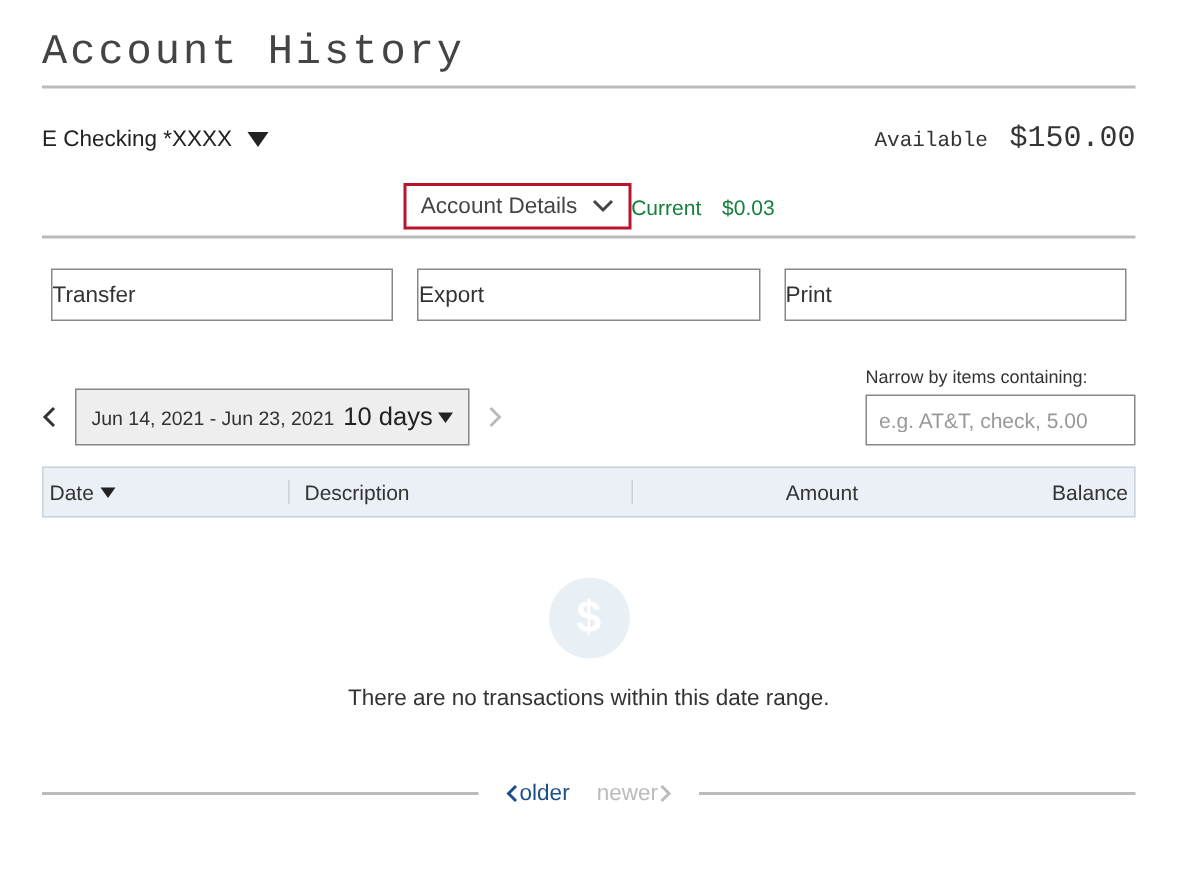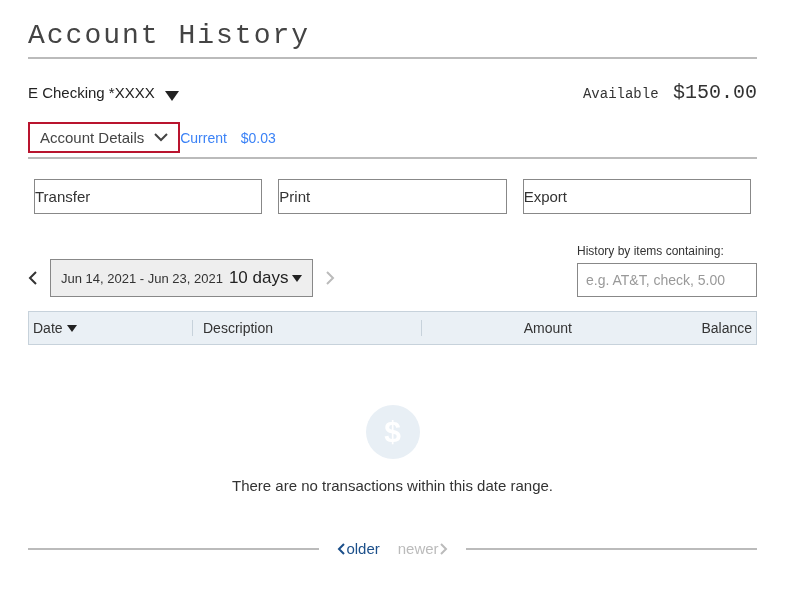--- a/index.html
+++ b/index.html
@@ -27,21 +27,21 @@
     .account-row {
       display: flex;
       justify-content: space-between;
       align-items: center;
       margin-bottom: 18px;
     }
     .account-selector {
       font-size: 15px;
       color: #222;
       display: flex;
-      align-items: flex-end;
+      align-items: center;
       gap: 10px;
       cursor: pointer;
     }
     .tri-down {
       width: 0; height: 0;
       border-left: 7px solid transparent;
       border-right: 7px solid transparent;
       border-top: 10px solid #222;
     }
     .tri-down.sm {
@@ -53,41 +53,41 @@
       font-size: 14px;
       color: #333;
       font-family: Liberation Mono, monospace;
     }
     .balance-line .amount {
       font-size: 20px;
       margin-left: 6px;
     }
     .details-row {
       display: flex;
-      justify-content: flex-start;
+      justify-content: center;
       align-items: center;
       margin-bottom: 2px;
     }
     .account-details {
       border: 2px solid #B9142E;
       padding: 5px 10px;
       display: inline-flex;
       align-items: center;
       gap: 10px;
       font-size: 15px;
       color: #444;
       cursor: pointer;
     }
     .chev-down {
       display: inline-block;
     }
     .chev-down svg { display: block; }
     .current-line {
       font-size: 14px;
-      color: #3b82f6;
+      color: #15803d;
     }
     .current-line .amount { margin-left: 10px; }
     .section-rule {
       border: none;
       border-top: 2px solid #bbb;
       margin-top: 4px;
       margin-bottom: 20px;
     }
     .action-buttons {
       display: flex;
@@ -159,21 +159,21 @@
       padding: 8px 4px;
       font-size: 14px;
       color: #333;
     }
     .th-date { width: 160px; display:flex; align-items:center; gap:4px; border-right: 1px solid #c7d2db; cursor:pointer; }
     .th-desc { flex: 1; padding-left: 10px; border-right: 1px solid #c7d2db; }
     .th-amount { width: 160px; text-align: right; padding-right: 10px; }
     .th-balance { width: 170px; text-align: right; }
     .empty-state {
       text-align: center;
-      padding: 60px 0 26px;
+      padding: 40px 0 26px;
     }
     .dollar-circle {
       width: 54px; height: 54px;
       border-radius: 50%;
       background: #e8eff5;
       margin: 0 auto 18px;
       display: flex;
       align-items: center;
       justify-content: center;
       font-size: 30px;
@@ -233,22 +233,22 @@
   <div class="current-line">
     <span>Current</span>
     <span class="amount">$0.03</span>
   </div>
 </div>
 
 <hr class="section-rule">
 
 <div class="action-buttons">
   <div class="action-btn">Transfer</div>
+  <div class="action-btn">Export</div>
   <div class="action-btn">Print</div>
-  <div class="action-btn">Export</div>
 </div>
 
 <div class="filter-row">
   <div class="date-controls">
     <div class="nav-chev">
       <svg width="10" height="16" viewBox="0 0 10 16">
           <path d="M8 2 L2 8 L8 14" fill="none" stroke="#333" stroke-width="2"></path>
         </svg>
     </div>
     <div class="date-range-box">
@@ -256,21 +256,21 @@
       <span class="date-range-days">10 days</span>
       <span class="tri-down sm"></span>
     </div>
     <div class="nav-chev disabled">
       <svg width="10" height="16" viewBox="0 0 10 16">
           <path d="M2 2 L8 8 L2 14" fill="none" stroke="#bbb" stroke-width="2"></path>
         </svg>
     </div>
   </div>
   <div class="narrow-group">
-    <div class="narrow-label">History by items containing:</div>
+    <div class="narrow-label">Narrow by items containing:</div>
     <input class="narrow-input" type="text" placeholder="e.g. AT&amp;T, check, 5.00" style="">
   </div>
 </div>
 
 <div class="table-header">
   <div class="th-date">
     <span>Date</span>
     <span class="tri-down sm"></span>
   </div>
   <div class="th-desc">Description</div>

